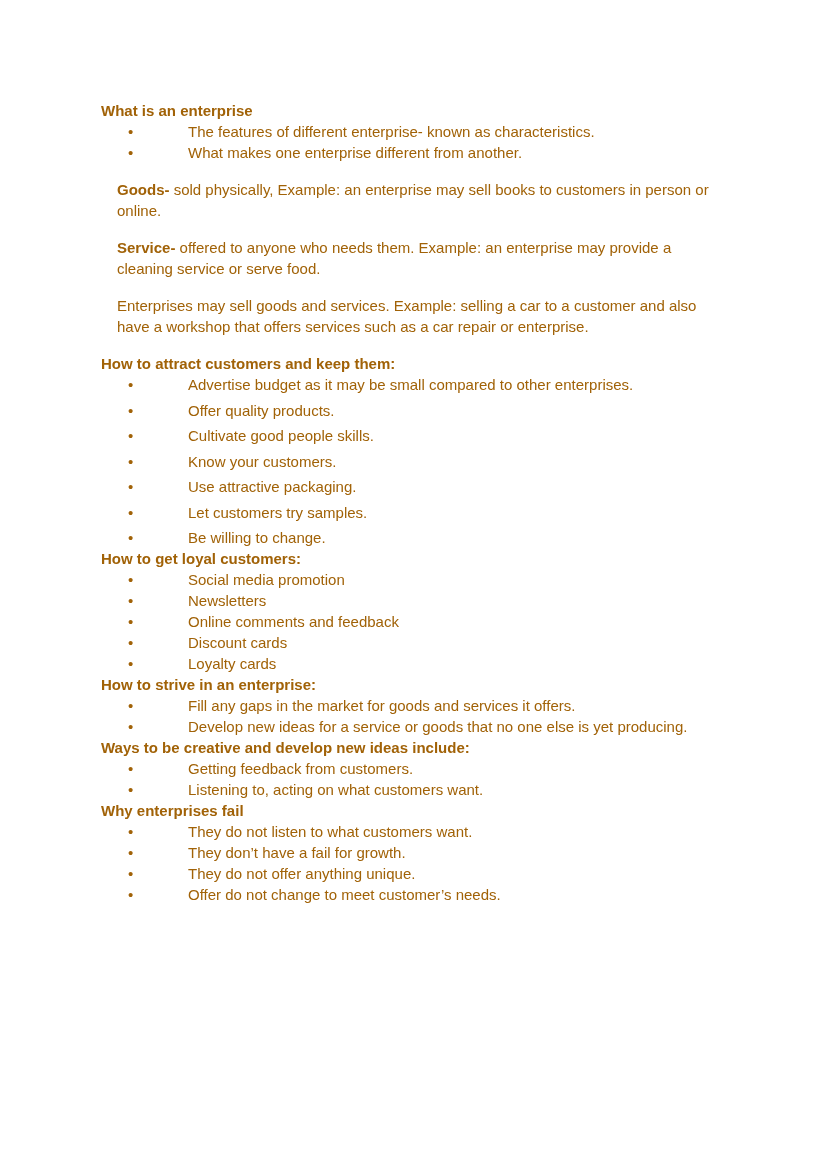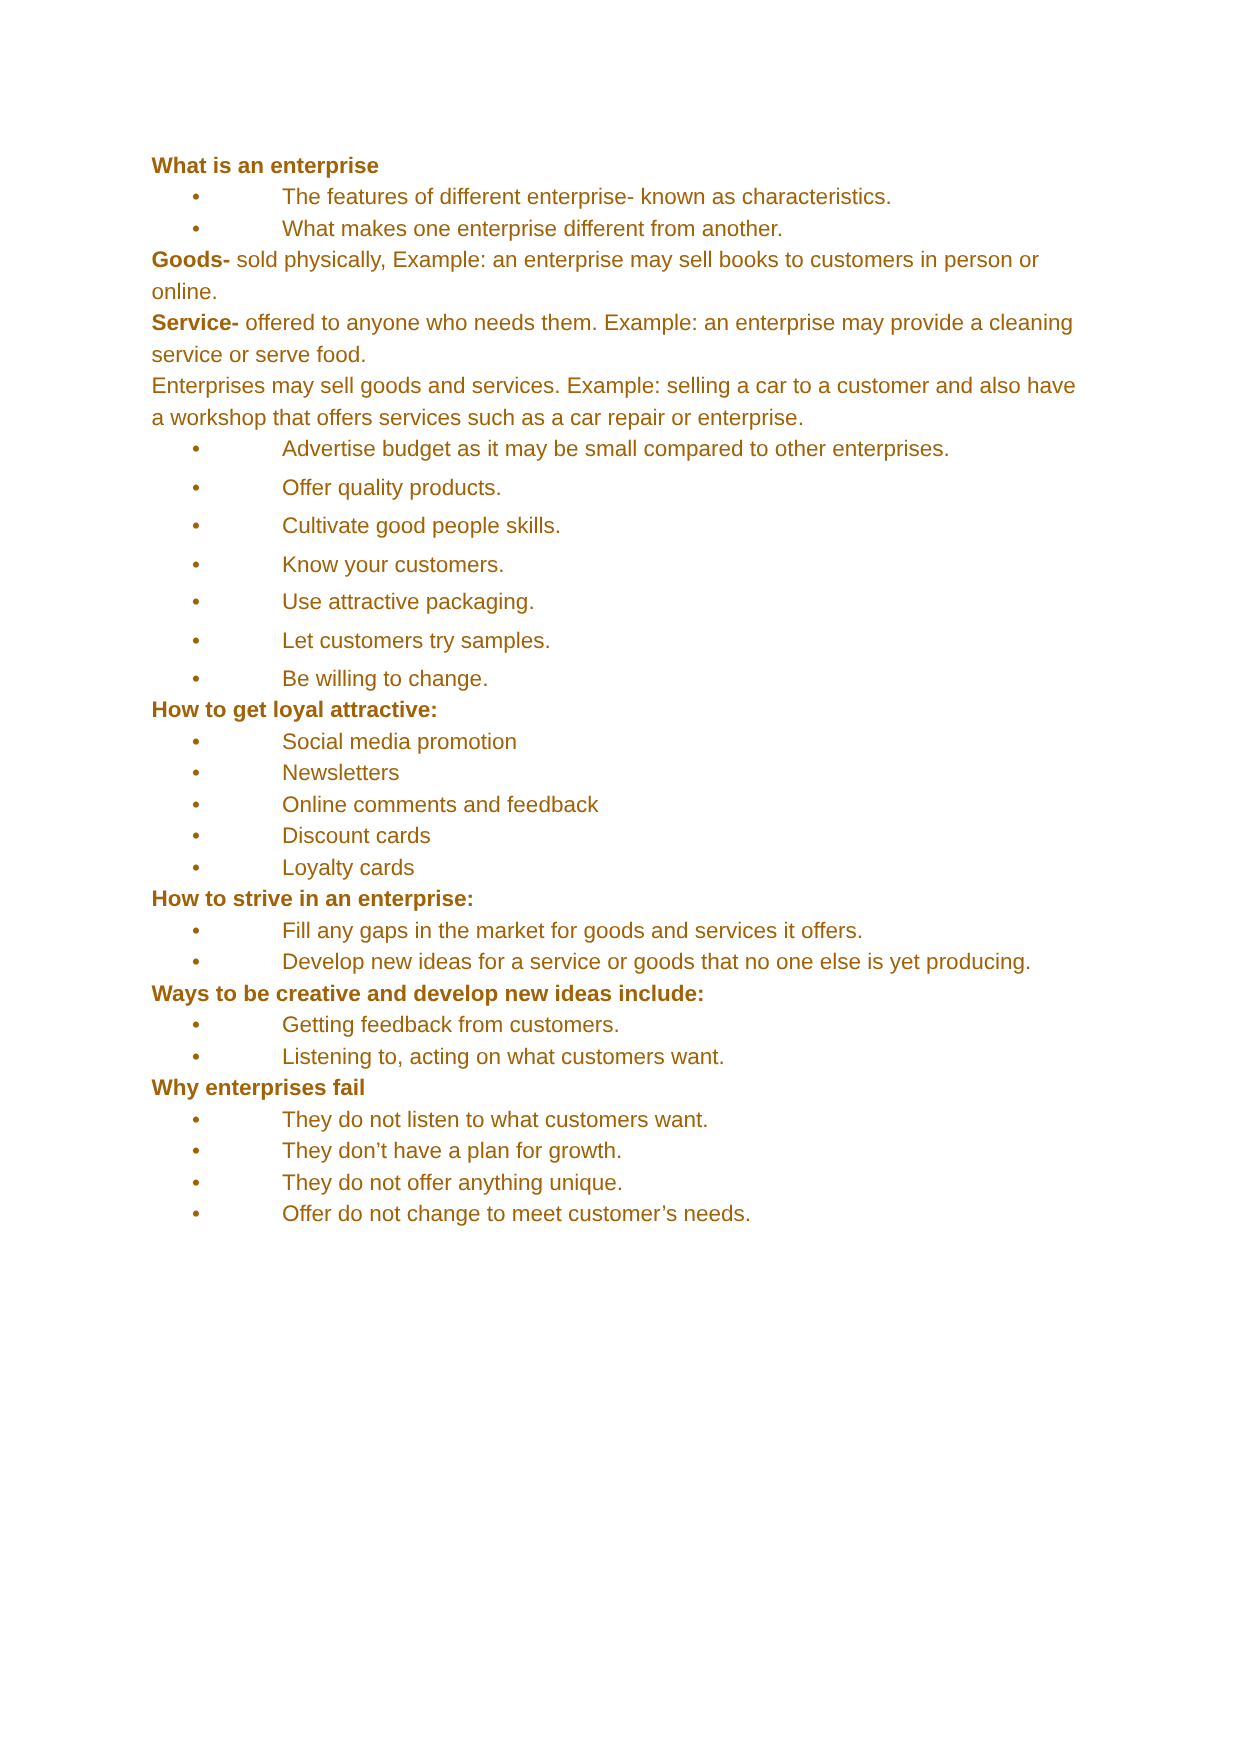--- a/index.html
+++ b/index.html
@@ -22,21 +22,21 @@
     font-size: 15px;
     line-height: 21px;
   }
   .gap-before { margin-top: 20px; }
   .heading {
     margin: 0;
     font-size: 15px;
     line-height: 21px;
     font-weight: bold;
   }
-  .para { margin: 0; }
+  .para { margin: 16px; }
   .para b { font-weight: bold; }
   .bullet-list { margin: 0; padding: 0; }
   .bullet-item { display: flex; }
   .bullet-list.spaced .bullet-item:not(:last-child) { margin-bottom: 4.5px; }
   .bullet-dot {
     flex: none;
     width: 22px;
     margin-left: 27px;
     text-align: left;
   }
@@ -54,20 +54,21 @@
           <span class="bullet-text">The features of different enterprise- known as characteristics.</span>
         </div>
         <div class="bullet-item">
           <span class="bullet-dot">•</span>
           <span class="bullet-text">What makes one enterprise different from another.</span>
         </div>
       </div>
       <p class="para gap-before"><b>Goods-</b><span> sold physically, Example: an enterprise may sell books to customers in person or online.</span></p>
       <p class="para gap-before"><b>Service-</b><span> offered to anyone who needs them. Example: an enterprise may provide a cleaning service or serve food.</span></p>
       <p class="para gap-before"><span>Enterprises may sell goods and services. Example: selling a car to a customer and also have a workshop that offers services such as a car repair or enterprise.</span></p>
+      <p class="heading gap-before">How to attract customers and keep them:</p>
       <div class="bullet-list spaced gap-before">
         <div class="bullet-item">
           <span class="bullet-dot">•</span>
           <span class="bullet-text">Advertise budget as it may be small compared to other enterprises.</span>
         </div>
         <div class="bullet-item">
           <span class="bullet-dot">•</span>
           <span class="bullet-text">Offer quality products.</span>
         </div>
         <div class="bullet-item">
@@ -84,21 +85,21 @@
         </div>
         <div class="bullet-item">
           <span class="bullet-dot">•</span>
           <span class="bullet-text">Let customers try samples.</span>
         </div>
         <div class="bullet-item">
           <span class="bullet-dot">•</span>
           <span class="bullet-text">Be willing to change.</span>
         </div>
       </div>
-      <p class="heading gap-before">How to get loyal attractive:</p>
+      <p class="heading gap-before">How to get loyal customers:</p>
       <div class="bullet-list">
         <div class="bullet-item">
           <span class="bullet-dot">•</span>
           <span class="bullet-text">Social media promotion</span>
         </div>
         <div class="bullet-item">
           <span class="bullet-dot">•</span>
           <span class="bullet-text">Newsletters</span>
         </div>
         <div class="bullet-item">
@@ -137,21 +138,21 @@
         </div>
       </div>
       <p class="heading gap-before">Why enterprises fail</p>
       <div class="bullet-list">
         <div class="bullet-item">
           <span class="bullet-dot">•</span>
           <span class="bullet-text">They do not listen to what customers want.</span>
         </div>
         <div class="bullet-item">
           <span class="bullet-dot">•</span>
-          <span class="bullet-text">They don’t have a plan for growth.</span>
+          <span class="bullet-text">They don’t have a fail for growth.</span>
         </div>
         <div class="bullet-item">
           <span class="bullet-dot">•</span>
           <span class="bullet-text">They do not offer anything unique.</span>
         </div>
         <div class="bullet-item">
           <span class="bullet-dot">•</span>
           <span class="bullet-text">Offer do not change to meet customer’s needs.</span>
         </div>
       </div>

